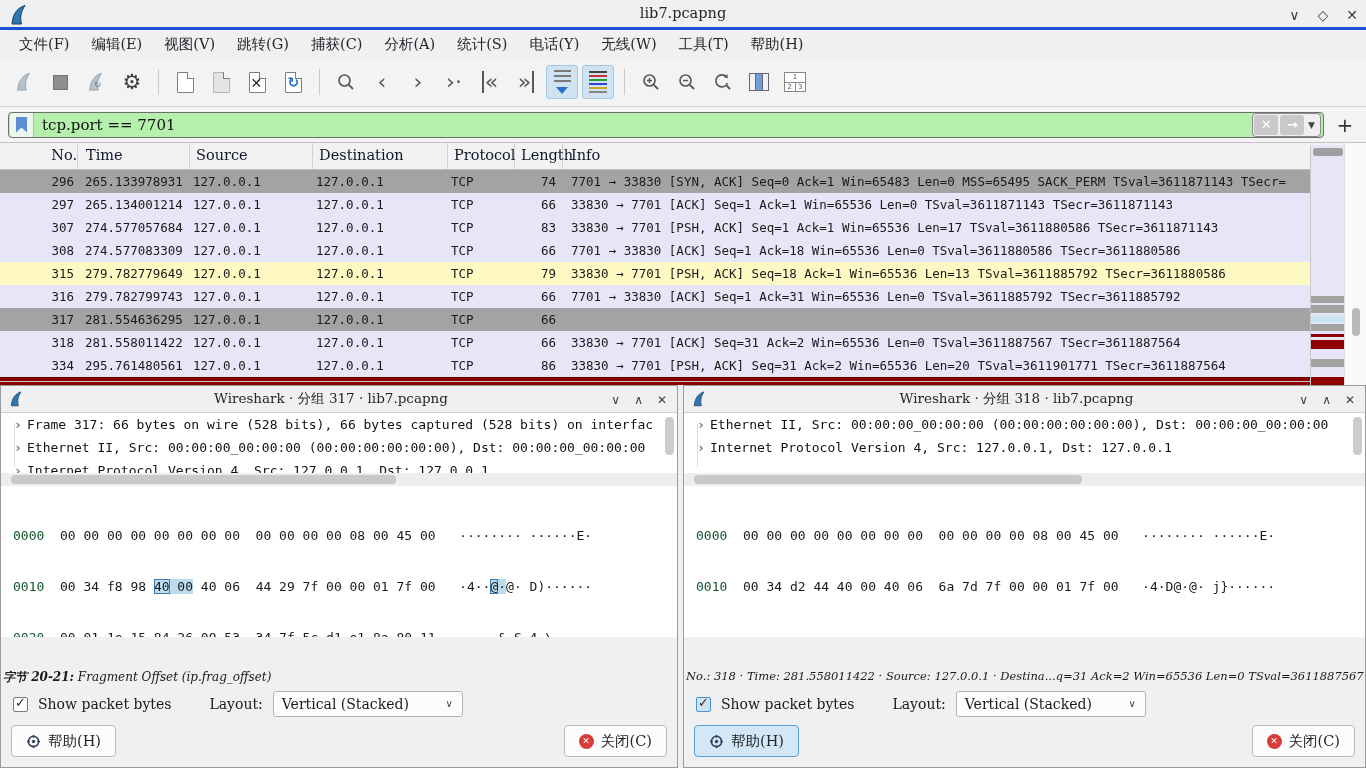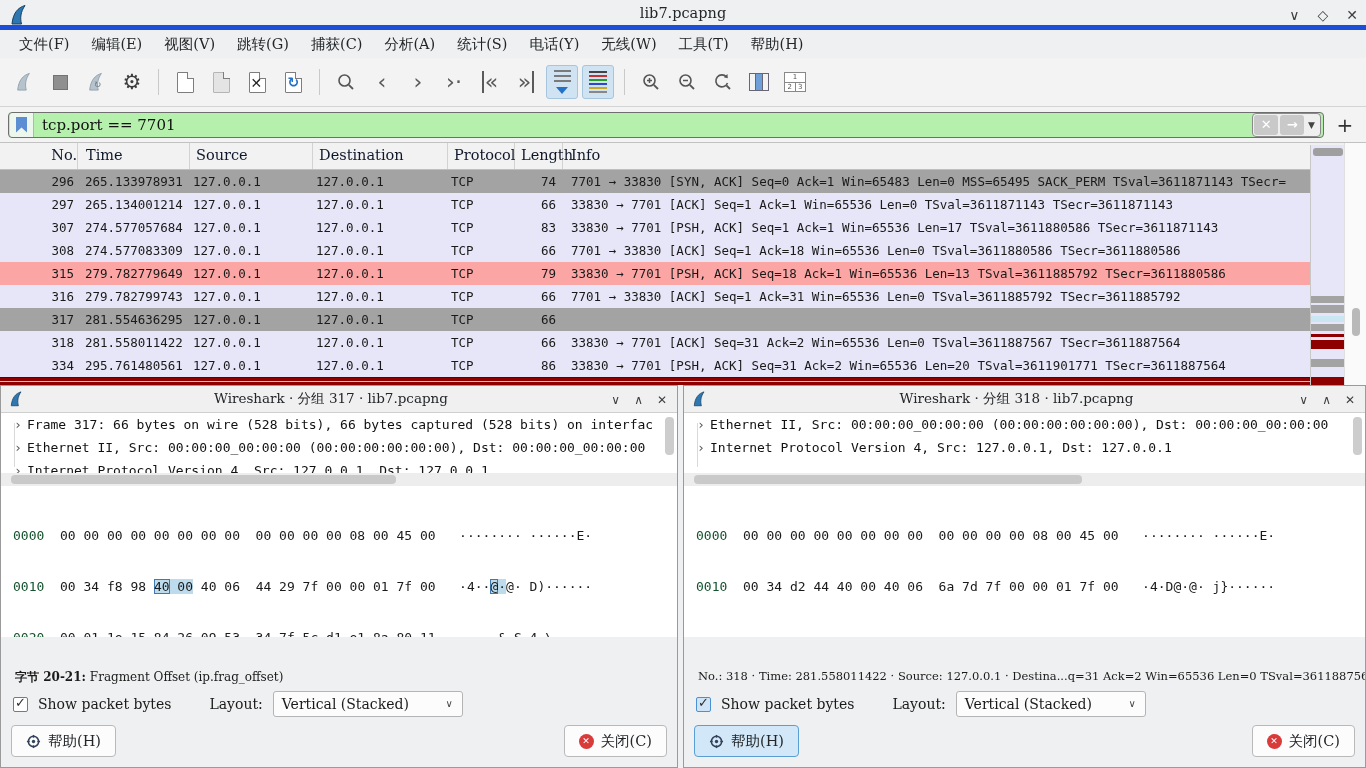--- a/index.html
+++ b/index.html
@@ -4,21 +4,21 @@
 <style>
   * { margin:0; padding:0; box-sizing:border-box; }
   html,body { width:1366px; height:768px; overflow:hidden; background:#000; }
   body { font-family:"DejaVu Serif","Liberation Serif",serif; color:#1a1a1a; }
   .mono { font-family:"DejaVu Sans Mono","Liberation Mono",monospace; }
 
   
   #main { position:absolute; left:0; top:0; width:1366px; height:768px; background:#eff0f1; }
 
   
-  .titlebar { position:absolute; left:0; top:0; width:100%; height:30px; background:#eff0f1; border-bottom:5px solid #1d4ed8; }
+  .titlebar { position:absolute; left:0; top:0; width:100%; height:30px; background:#eff0f1; border-bottom:3px solid #1d4ed8; }
   .titlebar .fin { position:absolute; left:9px; top:4px; }
   .titlebar .t-title { position:absolute; left:0; right:0; top:5px; text-align:center; font-size:14.5px; color:#232629; }
   .winctl { position:absolute; right:8px; top:0; height:30px; display:flex; align-items:center; gap:18px; }
   .winctl span { font-size:14px; color:#3c3f41; cursor:default; font-family:"DejaVu Sans","Liberation Sans",sans-serif; }
   .g-min::before{content:"∨";} .g-maxd::before{content:"◇";} .g-maxu::before{content:"∧";} .g-close::before{content:"✕";}
 
   
   .menubar { position:absolute; left:0; top:30px; width:100%; height:28px; display:flex; align-items:center; padding-left:10px; gap:4px; background:#eff0f1; }
   .menubar .mi { padding:3px 9px; font-size:14.5px; color:#232629; border-radius:3px; }
 
@@ -66,21 +66,21 @@
   .rows { position:absolute; left:0; top:170px; width:1310px; height:215px; background:#fff; overflow:hidden; font-size:12.5px; }
   .prow { display:flex; height:23px; line-height:23px; white-space:nowrap; }
   .prow span { overflow:hidden; }
   .c-no{width:78px; text-align:right; padding-right:4px; flex:none;}
   .c-time{width:112px; padding-left:7px; flex:none;}
   .c-src{width:123px; padding-left:3px; flex:none;}
   .c-dst{width:135px; padding-left:3px; flex:none;}
   .c-proto{width:67px; padding-left:3px; flex:none;}
   .c-len{width:48px; text-align:right; padding-right:7px; flex:none;}
   .c-info{flex:1; padding-left:8px;}
-  .r-gray{background:#a3a3a3;} .r-lav{background:#e7e6f8;} .r-sel{background:#fca5a5;}
+  .r-gray{background:#a3a3a3;} .r-lav{background:#e7e6f8;} .r-sel{background:#fef9c3;}
   .red-sliver { position:absolute; left:0; top:377px; width:1310px; height:8px; background:#8e0000; border-top:1px solid #5f0000; }
   .red-sliver::after{content:""; position:absolute; left:0; top:3px; width:100%; height:1px; background:#c9c9d6;}
 
   
   .minimap { position:absolute; left:1310px; top:145px; width:34px; height:240px; background:#e7e6f8; border-left:1px solid #c8c8c8; }
   .mm { position:absolute; left:0; width:100%; }
   .mm.thumb { left:2px; width:30px; border-radius:3px; background:#9f9f9f; }
   .mm.gray{background:#a3a3a3;} .mm.blue{background:#cbe6f3;} .mm.red{background:#8e0000;}
   .sbarea { position:absolute; left:1344px; top:143px; width:22px; height:242px; background:#fafafa; border-left:1px solid #e0e0e0; }
   .sbthumb { position:absolute; left:7px; top:165px; width:8px; height:28px; border-radius:4px; background:#b9b9b9; }
@@ -103,21 +103,21 @@
   .hsb { height:13px; background:#ededee; position:relative; flex:none; }
   .hsb i { position:absolute; left:10px; top:2px; height:9px; width:57%; border-radius:4px; background:#c9c9c9; display:block; }
 
   .hexarea { flex:1; background:#fff; padding:7px 0 0 12px; overflow:hidden; font-size:13px; line-height:17px; white-space:pre; }
   .off { color:#14532d; margin-right:2ch; }
   .hx { display:inline-block; width:51ch; white-space:pre; }
   .as { white-space:pre; }
   .hl { background:#bcdcee; }
   .hl-box { background:#bcdcee; box-shadow:inset 0 0 0 1px #3e79b4; }
 
-  .pstatus { height:21px; padding:3px 10px 0 14px; font-size:12px; color:#1a1a1a; flex:none; white-space:nowrap; overflow:hidden;margin-top:29px; }
+  .pstatus { height:21px; padding:3px 10px 0 2px; font-size:12px; font-style:italic; color:#1a1a1a; flex:none; white-space:nowrap; overflow:hidden;margin-top:29px; }
   .pstatus .bld { font-weight:bold; }
   #popR .pstatus { font-size:11.5px; }
 
   .pctrls { height:34px; display:flex; align-items:center; padding:0 12px; gap:10px; flex:none; font-size:14px; }
   .cb { width:15px; height:15px; background:#fff; border:1px solid #7a7a7a; border-radius:2px; position:relative; flex:none; }
   .cb::after { content:"✓"; position:absolute; left:1px; top:-3px; font:bold 13px "DejaVu Sans",sans-serif; color:#2d2d2d; }
   .cb.focus { background:#cfe5f7; border-color:#4a90d2; }
   .lay-lbl { margin-left:28px; }
   .select { width:190px; height:26px; background:#fcfcfc; border:1px solid #b4b4b4; border-radius:3px; display:flex; align-items:center; padding:0 8px; position:relative; }
   .select .caret { position:absolute; right:9px; top:6px; font-size:10px; color:#444; font-family:"DejaVu Sans",sans-serif; }

